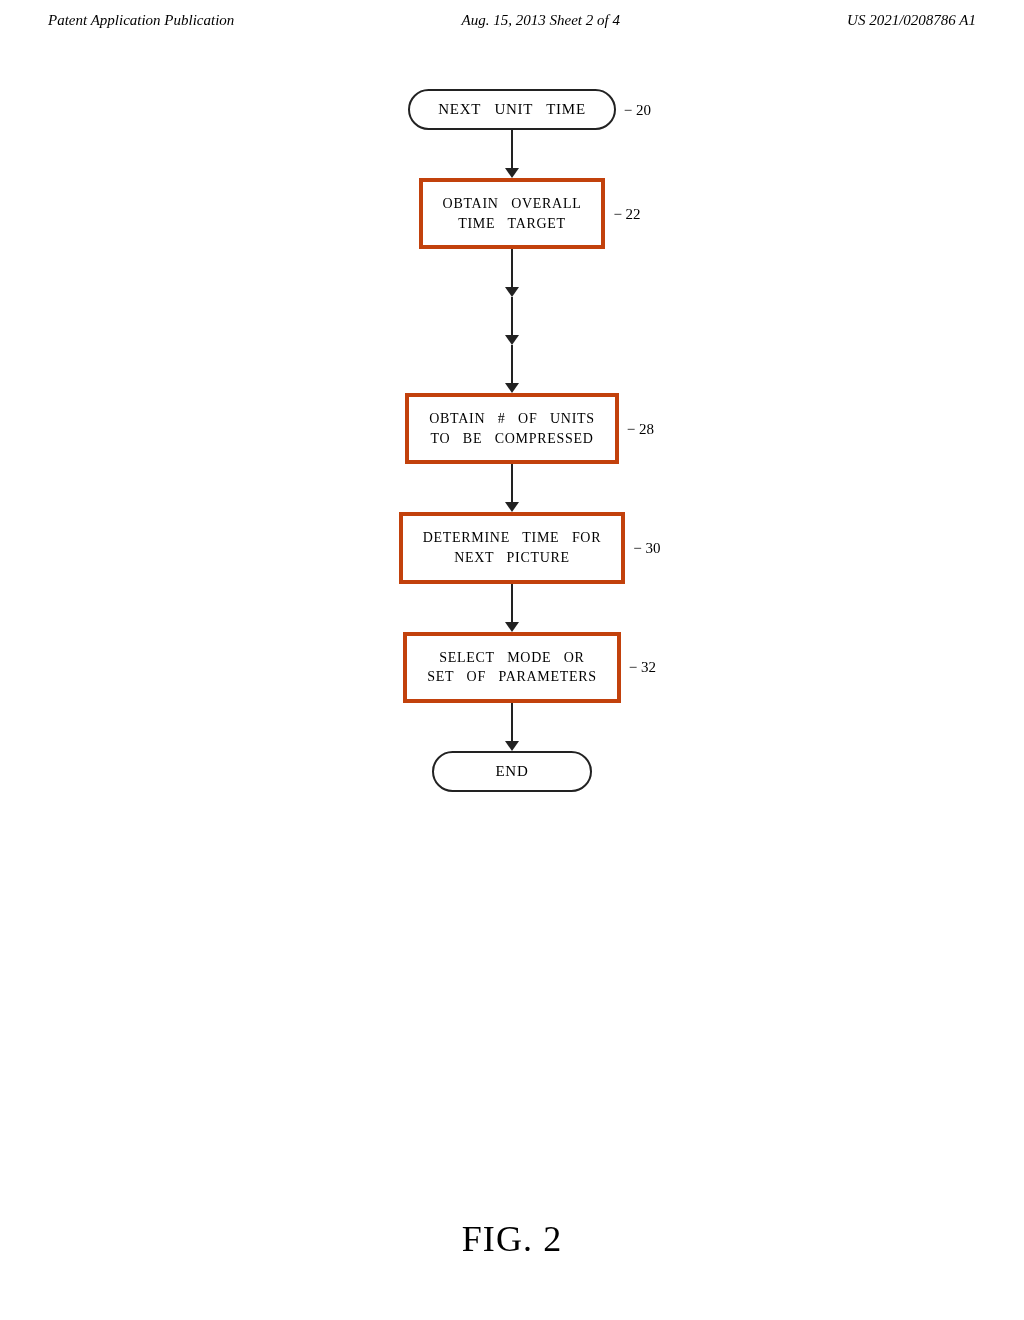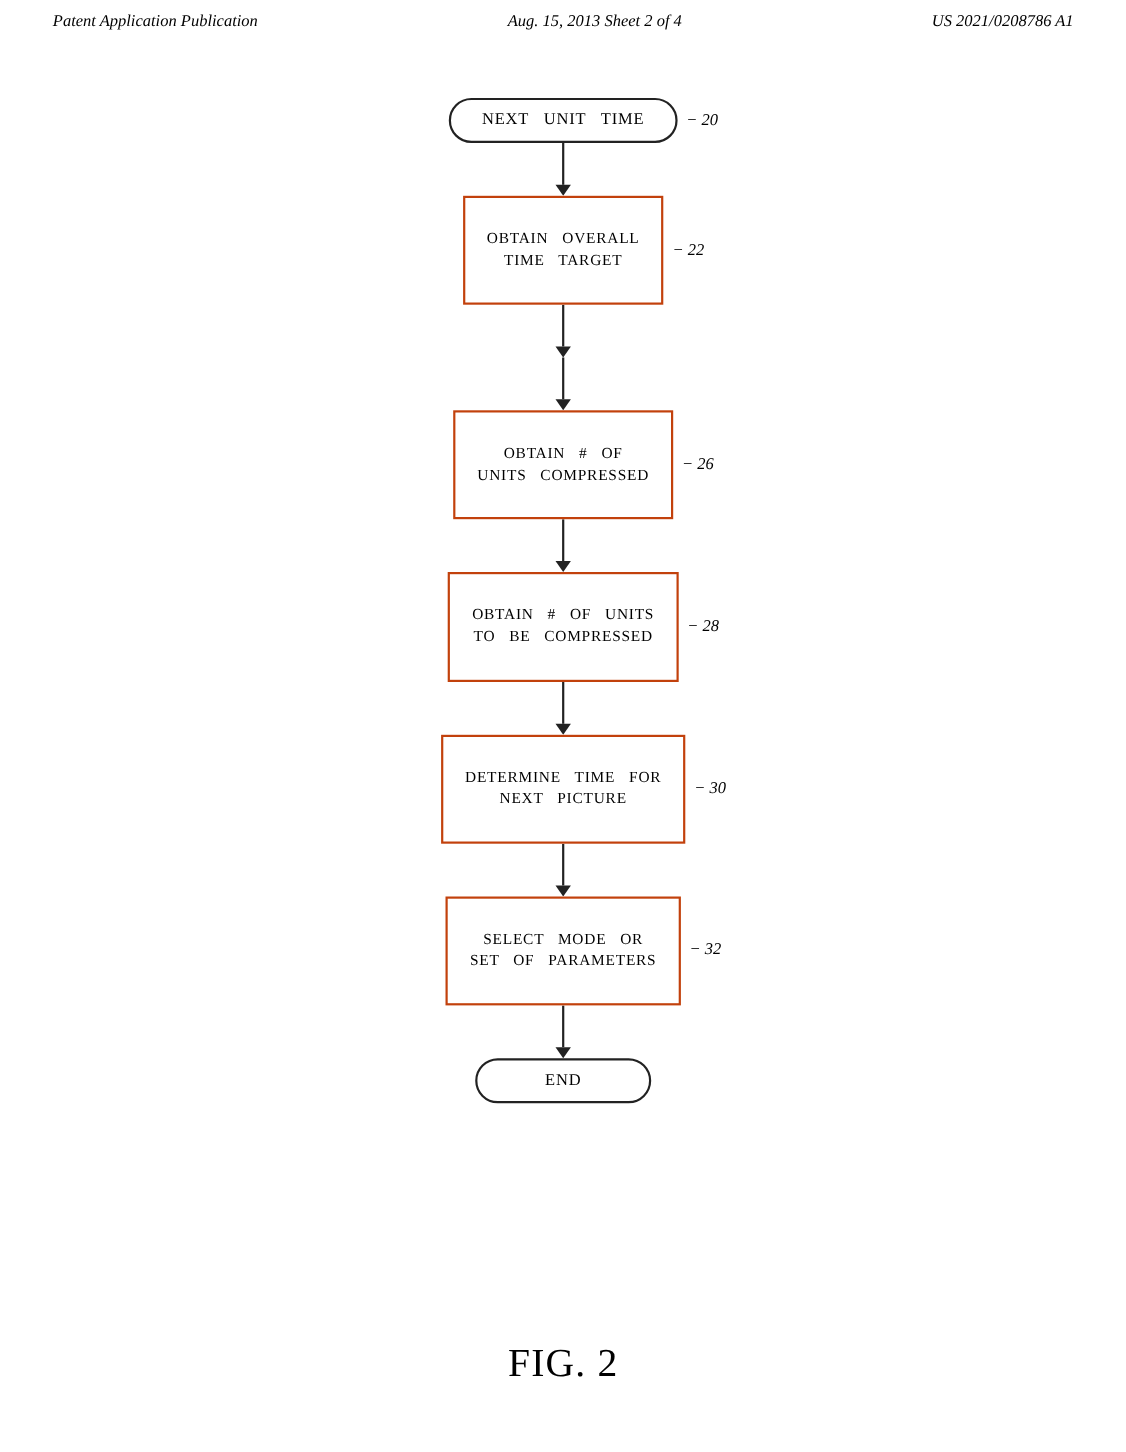--- a/index.html
+++ b/index.html
@@ -36,22 +36,22 @@
       border-radius: 30px;
       padding: 10px 28px;
       text-align: center;
       font-size: 15px;
       letter-spacing: 0.05em;
       background: #fff;
       min-width: 160px;
     }
 
     .node-rect {
-      border: 2px solid #c2410c;
-      padding: 28px 20px;
+      border: 4px solid #c2410c;
+      padding: 12px 20px;
       text-align: center;
       font-size: 14px;
       letter-spacing: 0.05em;
       background: #fff;
       min-width: 180px;
       line-height: 1.4;
     }
 
     
     .fig-label {
@@ -85,21 +85,20 @@
     .node-with-label {
       display: flex;
       align-items: center;
       position: relative;
       justify-content: flex-end;
     }
     .ref-label {
       position: absolute;
       left: calc(100% + 8px);
       font-size: 15px;
-      font-style: italic;
       white-space: nowrap;
       top: 50%;
       transform: translateY(-50%);
     }
   </style>
 </head>
 <body>
 
 <div class="header">
   <span>Patent Application Publication</span>
@@ -128,24 +127,20 @@
     <div class="line"></div>
     <div class="arrowhead"></div>
   </div>
 
 
   <div class="connector">
     <div class="line"></div>
     <div class="arrowhead"></div>
   </div>
 
-  <div class="node-with-label">
-    <div class="node-rect">OBTAIN &nbsp; # &nbsp; OF<br>UNITS &nbsp; COMPRESSED</div>
-    <span class="ref-label">− 26</span>
-  </div>
 
   <div class="connector">
     <div class="line"></div>
     <div class="arrowhead"></div>
   </div>
 
   <div class="node-with-label">
     <div class="node-rect">OBTAIN &nbsp; # &nbsp; OF &nbsp; UNITS<br>TO &nbsp; BE &nbsp; COMPRESSED</div>
     <span class="ref-label">− 28</span>
   </div>

